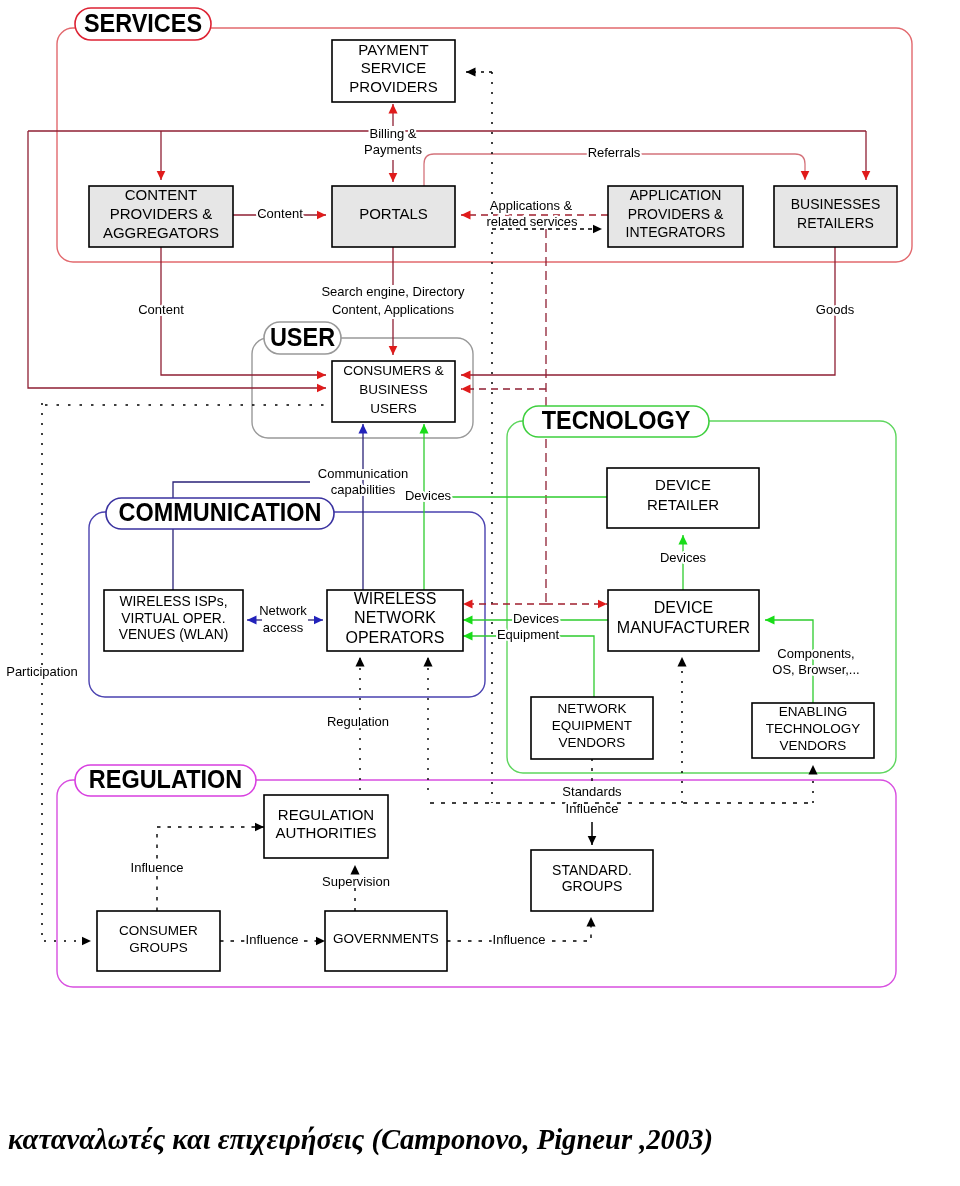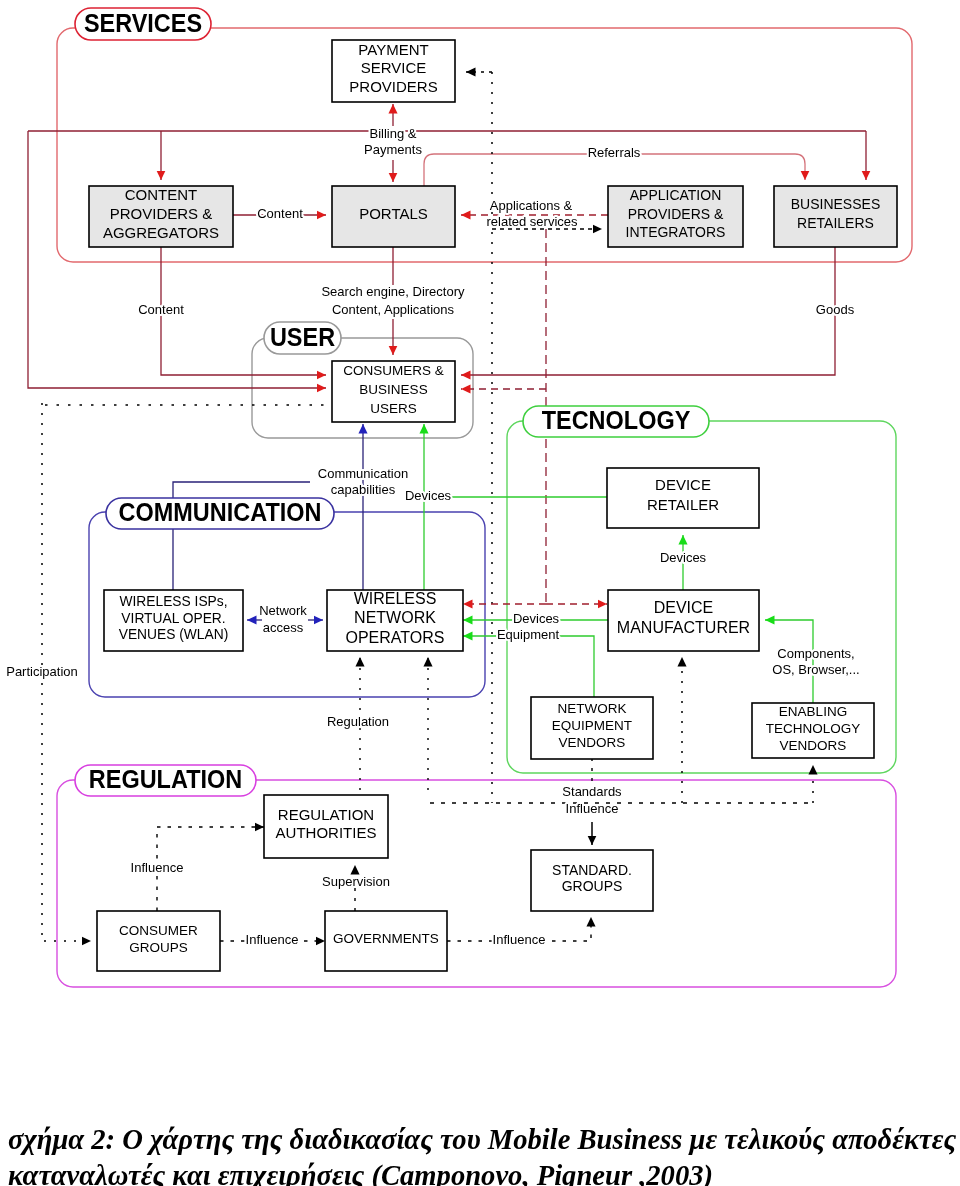--- a/index.html
+++ b/index.html
@@ -301,16 +301,15 @@
           <rect x="106" y="498" width="228" height="31" rx="15.5" ry="15.5" fill="#ffffff" stroke="#3a32a0" stroke-width="1.6"></rect>
           <text x="220" y="514.5" text-anchor="middle" dominant-baseline="middle" font-family="&quot;Liberation Sans&quot;,sans-serif" font-size="25.5" font-weight="bold" fill="#000" transform="translate(220 0) scale(0.92 1) translate(-220 0)">COMMUNICATION</text>
         </g>
         <g>
           <rect x="75" y="765" width="181" height="31" rx="15.5" ry="15.5" fill="#ffffff" stroke="#d83fe0" stroke-width="1.6"></rect>
           <text x="165.5" y="781.5" text-anchor="middle" dominant-baseline="middle" font-family="&quot;Liberation Sans&quot;,sans-serif" font-size="25.5" font-weight="bold" fill="#000" transform="translate(165.5 0) scale(0.92 1) translate(-165.5 0)">REGULATION</text>
         </g>
       </g>
 </svg>
   <div id="caption">
-    <div>σχήμα 2: Ο χάρτης της διαδικασίας του Mobile Business με τελικούς αποδέκτες</div>
     <div>καταναλωτές και επιχειρήσεις (Camponovo, Pigneur ,2003)</div>
   </div>
 </div>
 
 </body></html>

